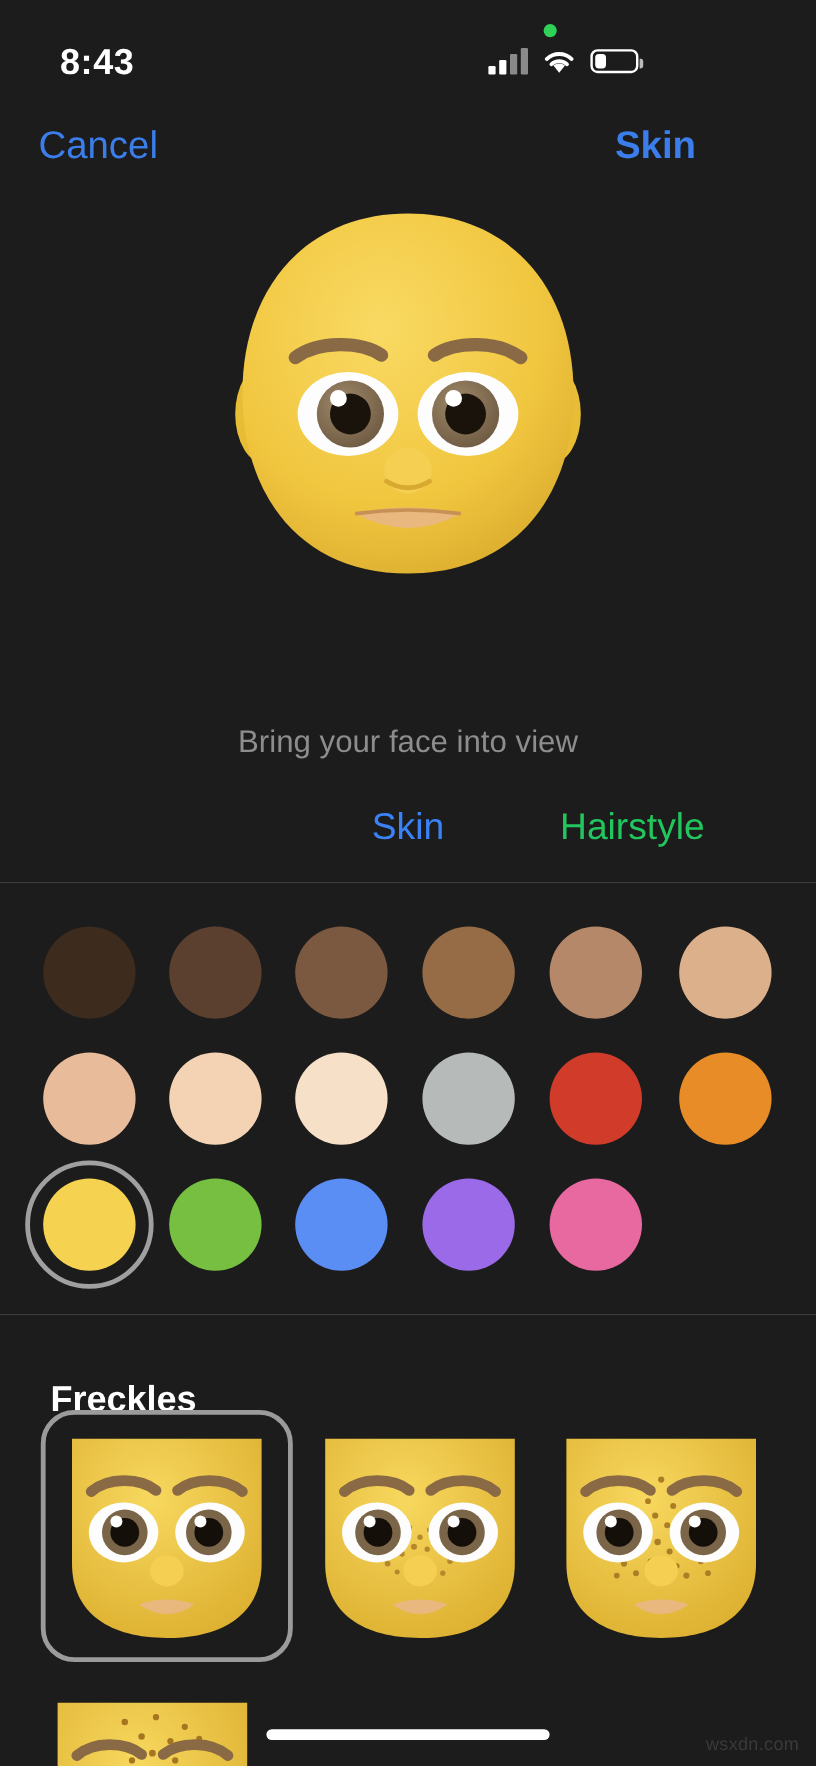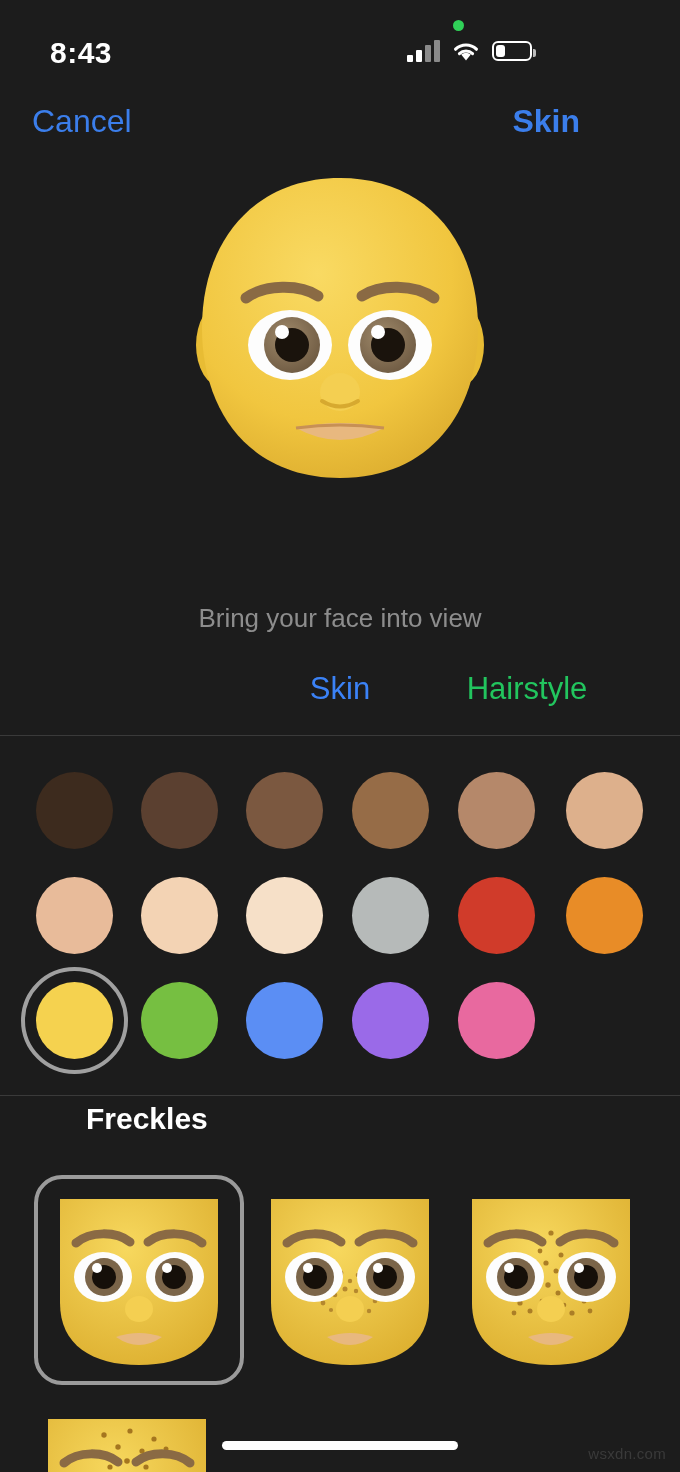--- a/index.html
+++ b/index.html
@@ -75,22 +75,22 @@
     position:absolute; top:0; width:77px; height:77px; border-radius:50%;
     cursor:pointer; border:none; padding:0;
   }
   .selring {
     position:absolute; width:107px; height:107px; border-radius:50%;
     border:4px solid #a0a0a0; top:-15px; left:-15px; pointer-events:none;
   }
 
   
   .freck-title {
-    position:absolute; left:42px; top:1102px;
-    color:#fff; font-size:30px; font-weight:bold;margin-left:44px;
+    position:absolute; left:42px; top:1150px;
+    color:#fff; font-size:30px; font-weight:bold;
   }
   .thumbrow { position:absolute; left:0; top:1185px; width:680px; height:200px; }
   .thumb {
     position:absolute; top:0; width:186px; height:186px; cursor:pointer;
   }
   .thumb .sel-box {
     position:absolute; left:-12px; top:-10px; width:210px; height:210px;
     border:4px solid #9b9b9b; border-radius:28px; pointer-events:none;
   }
   .thumb-partial { position:absolute; left:34px; top:1405px; width:186px; height:110px; overflow:hidden; cursor:pointer; }

